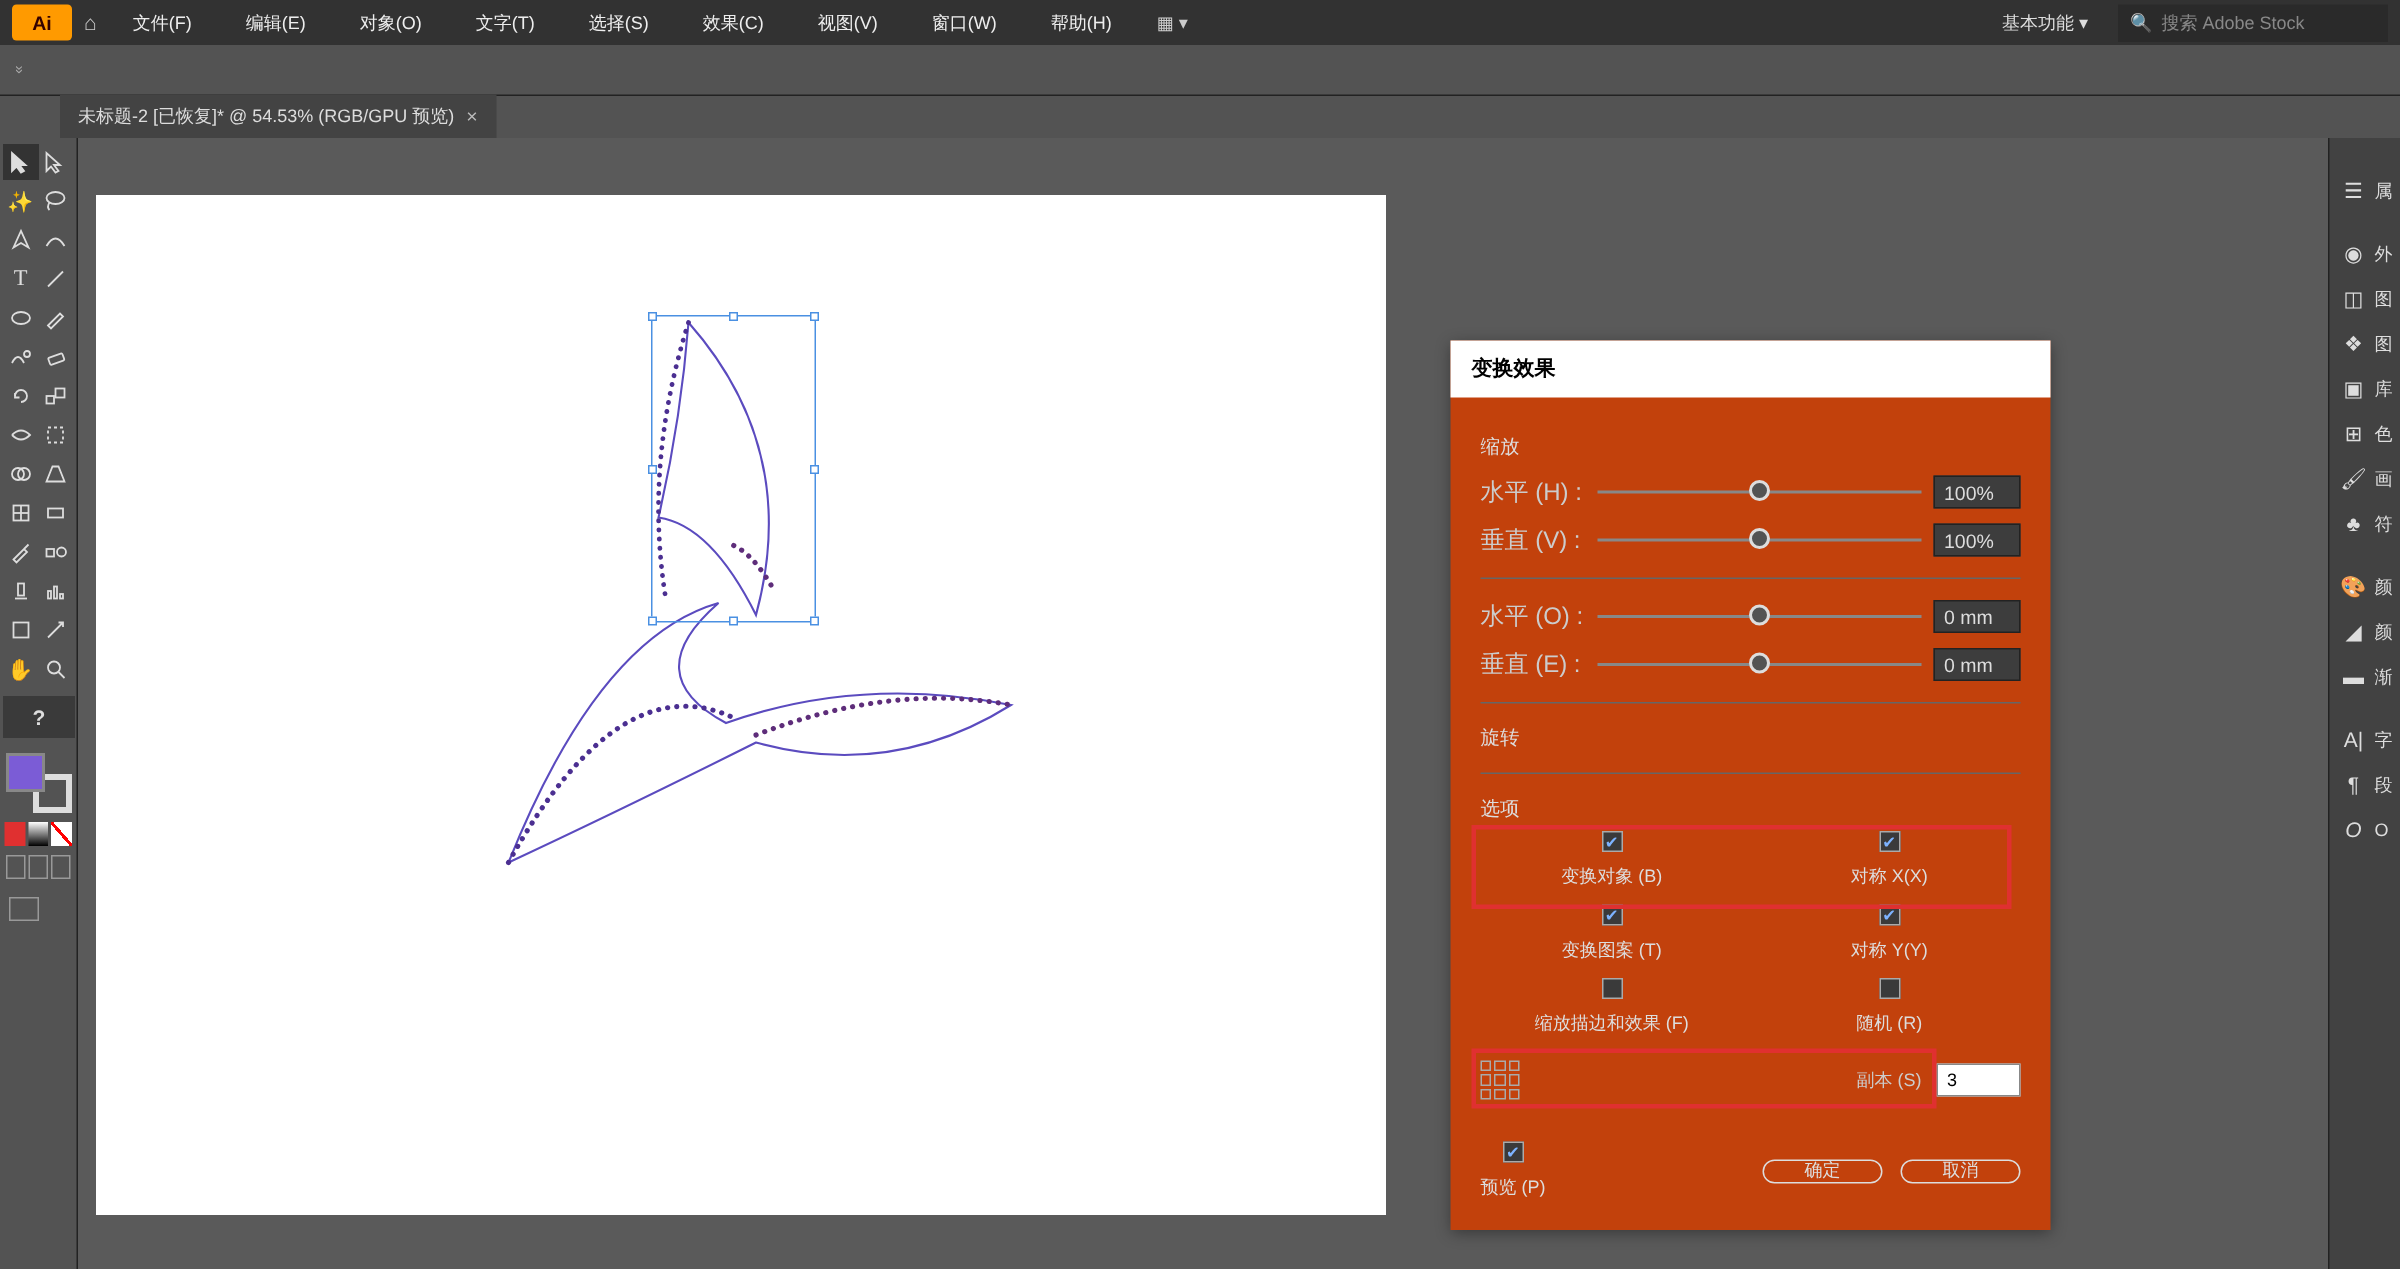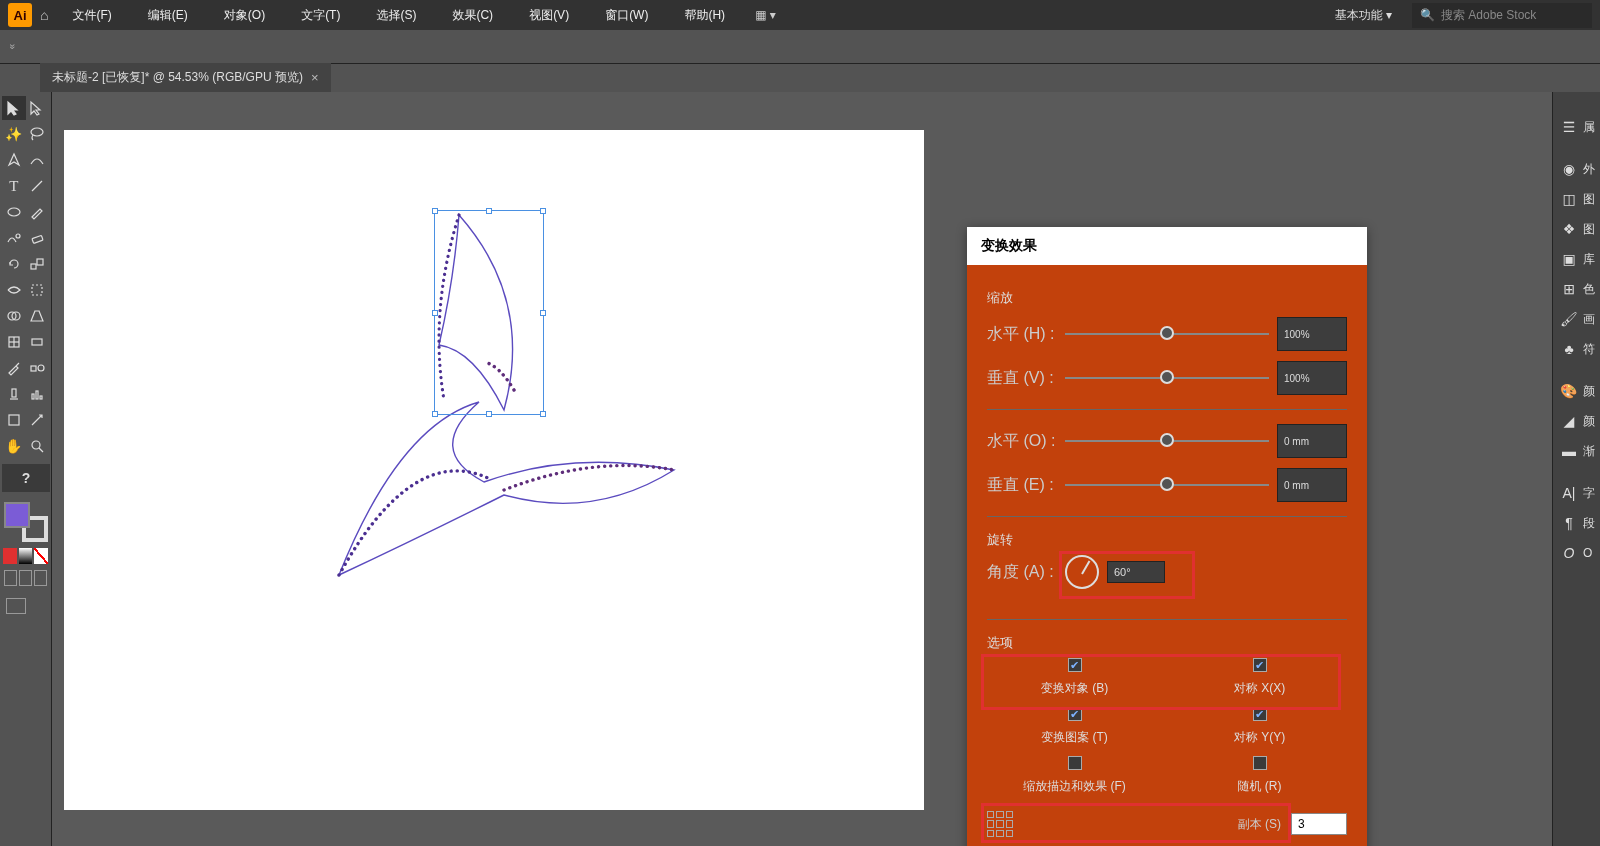--- a/index.html
+++ b/index.html
@@ -1,20 +1,20 @@
 <!DOCTYPE html>
 <html><head>
 <meta charset="utf-8">
 <style>
   * { margin: 0; padding: 0; box-sizing: border-box; font-family: "Microsoft YaHei", sans-serif; font-size: 12px; }
   body { background: #4a4a4a; width: 1600px; height: 846px; overflow: hidden; color: #ddd; }
   
   
   .menubar { height: 30px; background: #323232; display: flex; align-items: center; padding: 0 8px; }
-  .ai-logo { width: 24px; height: 24px; background: #ff9a00; color: #330000; font-weight: bold; display: flex; align-items: center; justify-content: center; border-radius: 3px; margin-right: 8px; font-size: 13px; }
+  .ai-logo { width: 40px; height: 24px; background: #ff9a00; color: #330000; font-weight: bold; display: flex; align-items: center; justify-content: center; border-radius: 3px; margin-right: 8px; font-size: 13px; }
   .home-icon { color: #ccc; margin-right: 14px; font-size: 14px; }
   .menu-items { display: flex; gap: 16px; }
   .menu-item { padding: 6px 10px; cursor: pointer; color: #eee; }
   .menu-right { margin-left: auto; display: flex; align-items: center; gap: 10px; }
   .workspace-switch { padding: 4px 10px; color: #ddd; }
   .stock-search { background: #2a2a2a; padding: 4px 8px; color: #888; width: 180px; display: flex; align-items: center; gap: 6px; }
   
   
   .controlbar { height: 34px; background: #535353; border-bottom: 1px solid #222; display: flex; align-items: center; padding: 0 10px; }
   .expand-icon { color: #aaa; transform: rotate(90deg); font-size: 10px; }
@@ -56,21 +56,21 @@
   
   
   .dialog { position: absolute; left: 967px; top: 135px; width: 400px; background: #c2410c; box-shadow: 0 2px 10px rgba(0,0,0,.4); }
   .dialog-title { background: #fff; color: #000; padding: 10px 14px; font-weight: bold; font-size: 14px; }
   .dialog-body { padding: 16px 20px 20px; }
   .group-label { color: #ddd; margin: 8px 0 6px; font-size: 13px; }
   .row { display: flex; align-items: center; margin: 10px 0; gap: 8px; }
   .row-label { width: 70px; color: #ccc; font-size: 16px; }
   .slider { flex: 1; height: 2px; background: #888; position: relative; }
   .slider-knob { position: absolute; width: 14px; height: 14px; border: 2px solid #ddd; border-radius: 50%; background: #535353; top: -7px; left: 50%; transform: translateX(-50%); }
-  .val-box { width: 70px; height: 22px; background: #3d3d3d; border: 1px solid #222; color: #ddd; display: flex; align-items: center; padding: 16px 6px; font-size: 10px; }
+  .val-box { width: 58px; height: 22px; background: #3d3d3d; border: 1px solid #222; color: #ddd; display: flex; align-items: center; padding: 4px 6px; font-size: 13px; }
   .divider { height: 1px; background: #666; margin: 14px 0; }
   
   .angle-row { display: flex; align-items: center; gap: 8px; position: relative; }
   .angle-dial { width: 34px; height: 34px; border: 2px solid #ddd; border-radius: 50%; position: relative; }
   .angle-line { position: absolute; width: 2px; height: 15px; background: #ddd; left: 50%; top: 2px; transform-origin: bottom center; transform: translateX(-50%) rotate(30deg); }
   .angle-input { width: 58px; height: 22px; background: #3d3d3d; border: 1px solid #222; color: #ddd; padding: 0 6px; font-size: 11px; display: flex; align-items: center; }
   
   .highlight-red { border: 3px solid #e03030; padding: 3px 6px; position: absolute; }
   
   .options-grid { display: grid; grid-template-columns: 1fr 1fr; row-gap: 10px; column-gap: 10px; margin-top: 4px; }
@@ -444,30 +444,20 @@
       <div class="row">
         <div class="row-label">垂直 (E) :</div>
         <div class="slider">
             <div class="slider-knob"></div>
           </div>
         <div class="val-box">0 mm</div>
       </div>
       <div class="divider"></div>
 
       <div class="group-label">旋转</div>
-      <div style="position:relative; height:50px;">
-        <div class="angle-row" style="padding-left:0;">
-          <div class="row-label">角度 (A) :</div>
-          <div class="angle-dial">
-              <div class="angle-line"></div>
-            </div>
-          <div class="angle-input">60°</div>
-        </div>
-        <div class="highlight-red" style="left:72px; top:-4px; width:136px; height:48px;"></div>
-      </div>
       <div class="divider"></div>
 
       <div class="group-label">选项</div>
       <div style="position:relative;">
         <div class="options-grid">
           <label class="chk">
               <span class="chk-box checked"></span>
               <span>变换对象 (B)</span>
             </label>
           <label class="chk">

